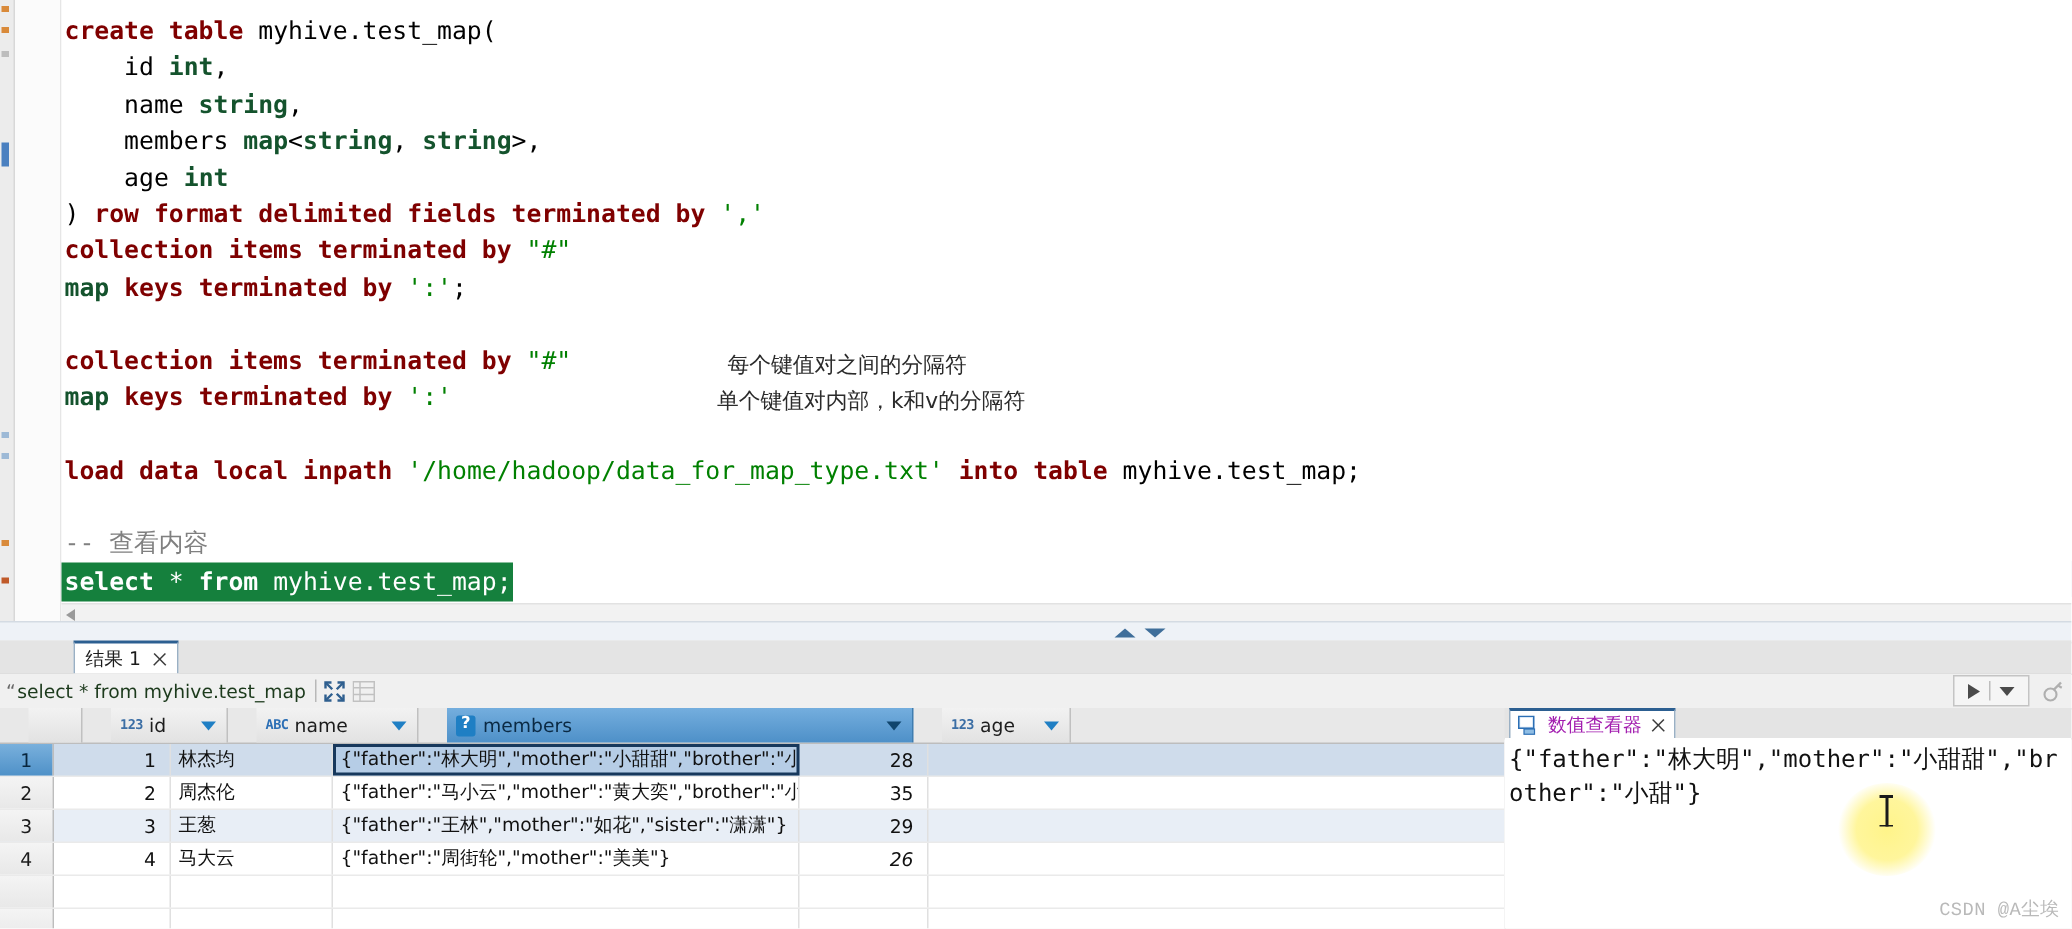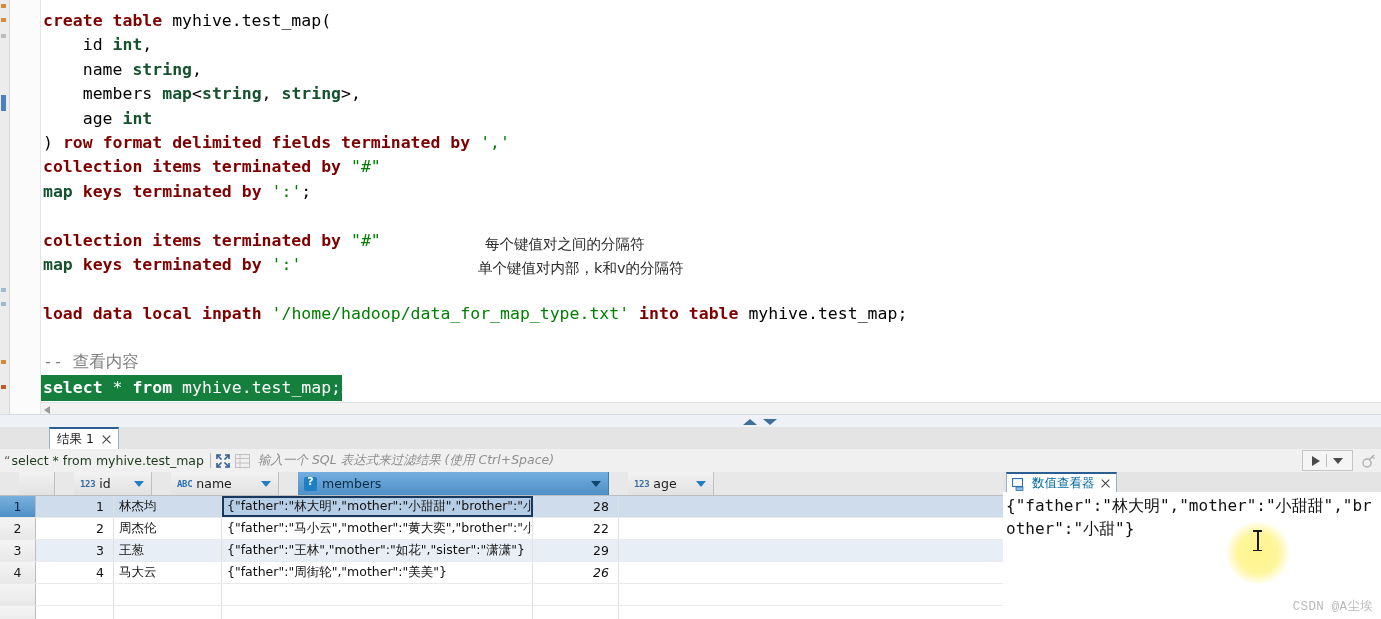--- a/index.html
+++ b/index.html
@@ -319,21 +319,21 @@
     border: 1px solid #9ab0c4; border-bottom: none;
     border-top: 2px solid #2c5f91;
     display: flex; align-items: center;
     padding: 0 5px 0 5px; gap: 5px;
   }
   #vv-icon {
     width: 15px; height: 13px; position: relative; flex: 0 0 auto;
   }
   #vv-tab .tab-label {
     font-family: Liberation Mono, monospace;
-    font-size: 12.5px; color: #0369a1;
+    font-size: 12.5px; color: #a21caf;
   }
   #vv-body {
     position: absolute; left: 0; top: 20px; right: 0; bottom: 0;
     background: #ffffff;
     font-family: "DejaVu Sans Mono", monospace;
     font-size: 16px;
     line-height: 23px;
     color: #111111;
     padding: 2px 3px;
     word-break: break-all;
@@ -422,21 +422,20 @@
       </svg>
     </span>
     <span id="maximize-icon">
       <svg width="15" height="14" viewBox="0 0 15 14">
         <rect x="0.5" y="0.5" width="14" height="13" fill="none" stroke="#8a8a8a"></rect>
         <line x1="0.5" y1="4.5" x2="14.5" y2="4.5" stroke="#8a8a8a"></line>
         <line x1="0.5" y1="9" x2="14.5" y2="9" stroke="#8a8a8a"></line>
         <line x1="5" y1="0.5" x2="5" y2="13.5" stroke="#8a8a8a"></line>
       </svg>
     </span>
-    <span id="filter-placeholder">输入一个 SQL 表达式来过滤结果 (使用 Ctrl+Space)</span>
 
     <div id="filter-right">
       <div id="filter-nav">
         <span class="nav-play"></span>
         <span class="nav-sep"></span>
         <span class="nav-caret"></span>
       </div>
       <span id="filter-extra-icon">
         <svg width="16" height="16" viewBox="0 0 16 16">
           <circle cx="6" cy="10" r="4" fill="none" stroke="#7a7a7a" stroke-width="1.4"></circle>
@@ -477,21 +476,21 @@
           <div class="gc num" style="width: 78px;">1</div>
           <div class="gc" style="width: 108px;">林杰均</div>
           <div class="gc cell-selected" style="width: 311px;">{"father":"林大明","mother":"小甜甜","brother":"小甜"}</div>
           <div class="gc num" style="width: 86px;">28</div>
         </div>
         <div class="grid-row">
           <div class="gc rownum">2</div>
           <div class="gc num" style="width: 78px;">2</div>
           <div class="gc" style="width: 108px;">周杰伦</div>
           <div class="gc" style="width: 311px;">{"father":"马小云","mother":"黄大奕","brother":"小天"}</div>
-          <div class="gc num" style="width: 86px;">22</div>
+          <div class="gc num" style="width: 86px;">35</div>
         </div>
         <div class="grid-row alt">
           <div class="gc rownum">3</div>
           <div class="gc num" style="width: 78px;">3</div>
           <div class="gc" style="width: 108px;">王葱</div>
           <div class="gc" style="width: 311px;">{"father":"王林","mother":"如花","sister":"潇潇"}</div>
           <div class="gc num" style="width: 86px;">29</div>
         </div>
         <div class="grid-row">
           <div class="gc rownum">4</div>

